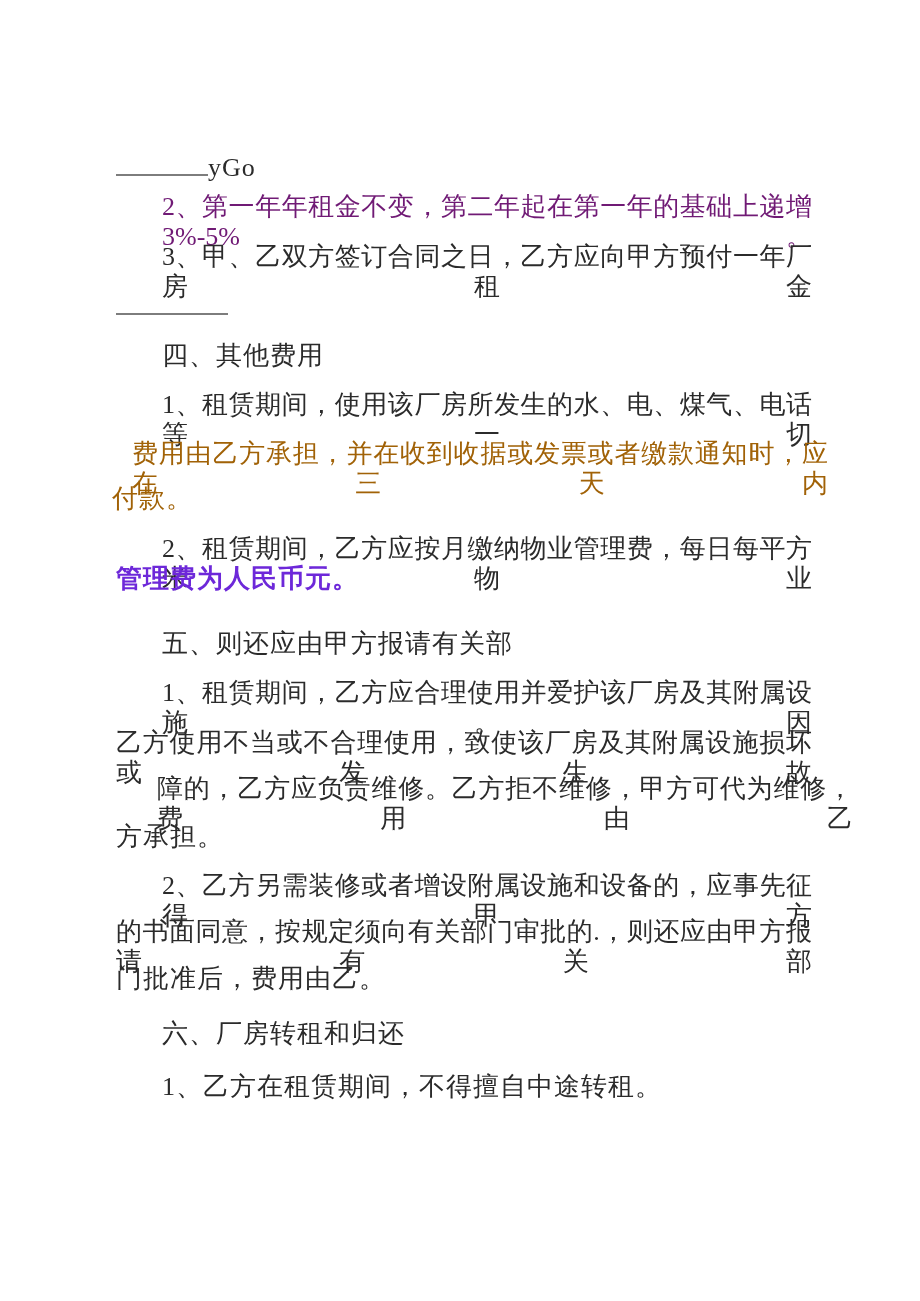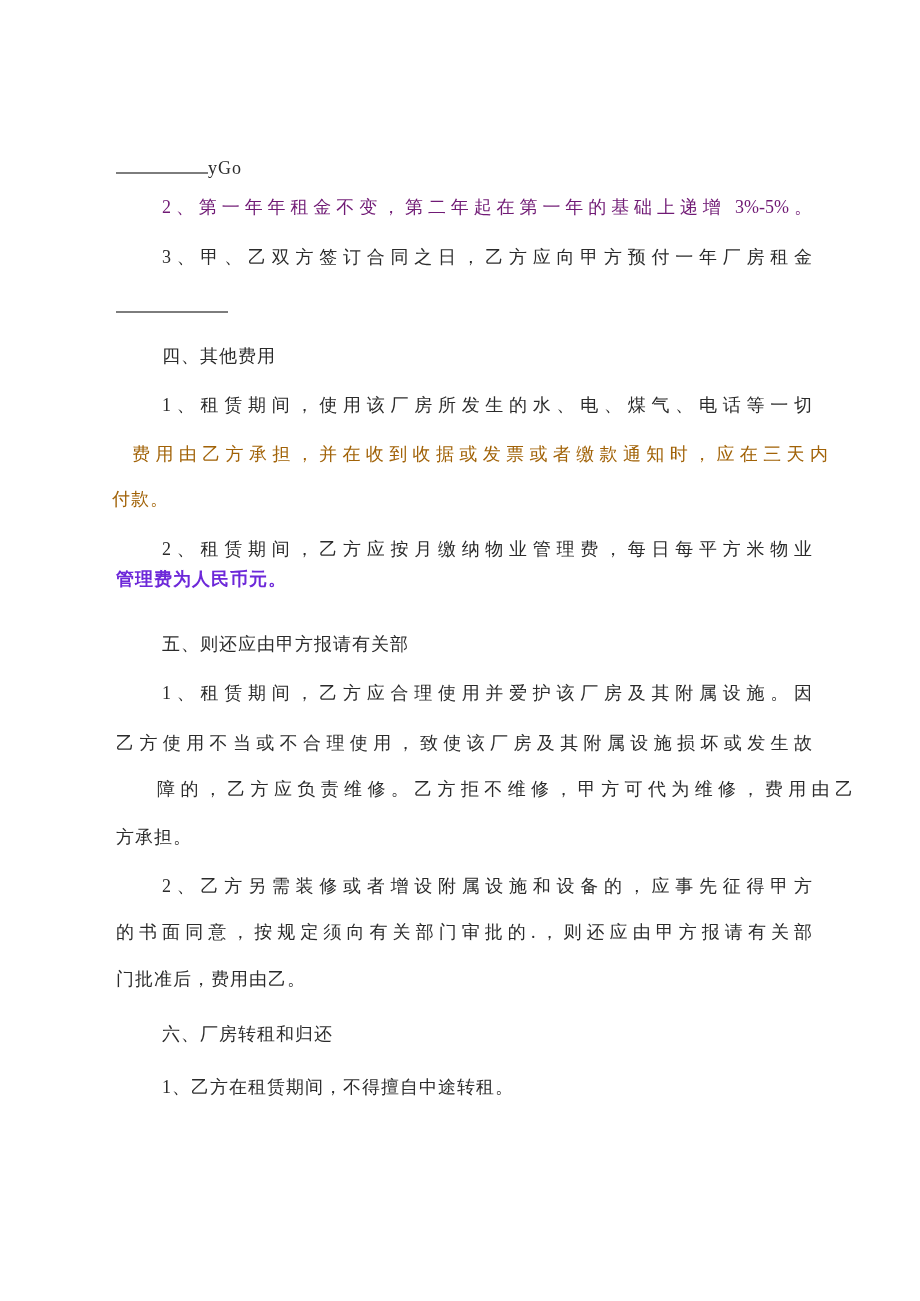--- a/index.html
+++ b/index.html
@@ -10,21 +10,21 @@
   .page {
     position: relative;
     width: 920px;
     height: 1301px;
     background: #ffffff;
     overflow: hidden;
     font-family: "Liberation Serif", "DejaVu Serif", serif;
   }
   .line {
     position: absolute;
-    font-size: 18px;
+    font-size: 26px;
     line-height: 30px;
     height: 30px;
     white-space: nowrap;
     letter-spacing: 1px;
     color: #2b2b2b;
   }
   .line.fill {
     white-space: normal;
     text-align: justify;
     text-align-last: justify;

